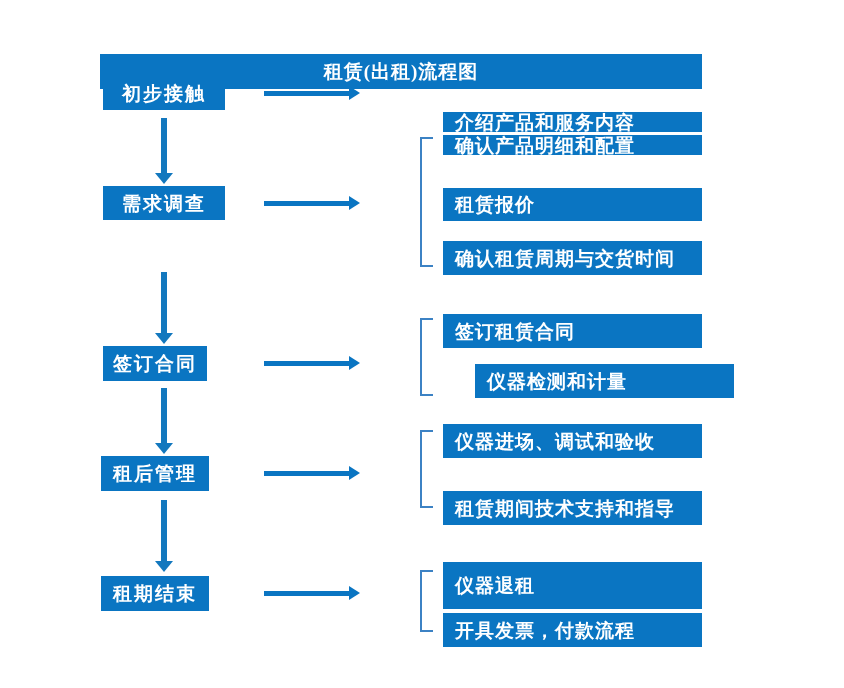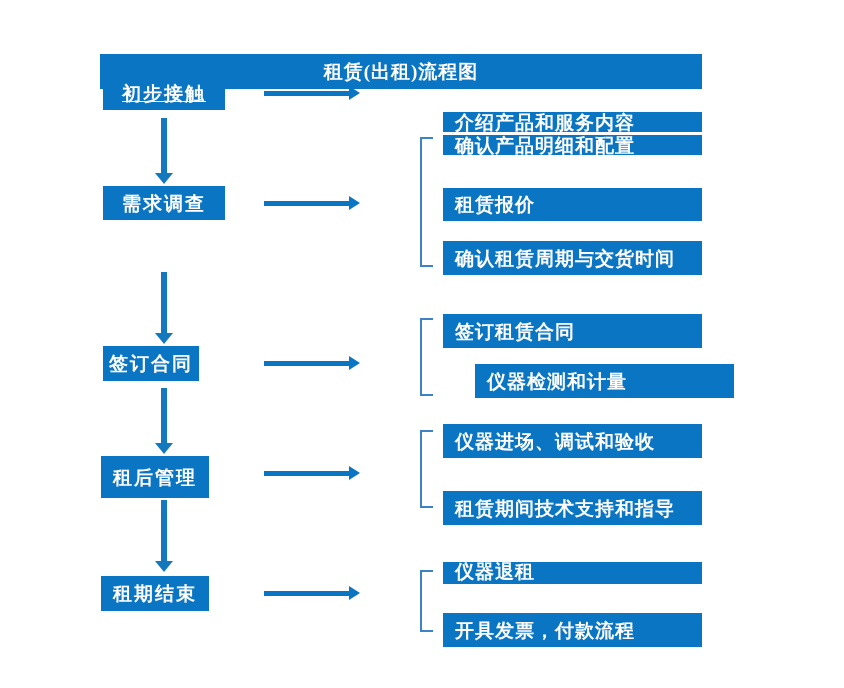--- a/index.html
+++ b/index.html
@@ -120,27 +120,27 @@
     box-sizing: border-box;
   }
 </style>
 </head>
 <body>
 
 <div id="flowchart">
 
   <div class="title-banner">租赁(出租)流程图</div>
 
-  <div class="node stage" style="left:103px; top:77px; width:122px; height:33px;text-decoration:underline;">初步接触</div>
+  <div class="node stage" style="left:103px; top:77px; width:122px; height:33px;">初步接触</div>
 
   <div class="node stage" style="left:103px; top:186px; width:122px; height:34px;">需求调查</div>
 
-  <div class="node stage" style="left:103px; top:346px; width:96px; height:35px;">签订合同</div>
-
-  <div class="node stage" style="left:101px; top:456px; width:108px; height:42px;">租后管理</div>
+  <div class="node stage" style="left:103px; top:346px; width:104px; height:35px;">签订合同</div>
+
+  <div class="node stage" style="left:101px; top:456px; width:108px; height:35px;">租后管理</div>
 
   <div class="node stage" style="left:101px; top:576px; width:108px; height:35px;font-family:Liberation Serif, serif;">租期结束</div>
 
   <div class="arrow-v" style="left:155px; top:118px; height:66px;">
     <div class="shaft" style="height:55px;"></div>
     <div class="head" style="top:55px;"></div>
   </div>
 
   <div class="arrow-v" style="left:155px; top:272px; height:72px;">
     <div class="shaft" style="height:61px;"></div>
@@ -199,17 +199,17 @@
   <div class="node detail" style="left:443px; top:241px; width:259px; height:34px;">确认租赁周期与交货时间</div>
 
   <div class="node detail" style="left:443px; top:314px; width:259px; height:34px;">签订租赁合同</div>
 
   <div class="node detail" style="left:443px; top:364px; width:259px; height:34px;margin-left:32px;">仪器检测和计量</div>
 
   <div class="node detail" style="left:443px; top:424px; width:259px; height:34px;">仪器进场、调试和验收</div>
 
   <div class="node detail" style="left:443px; top:491px; width:259px; height:34px;">租赁期间技术支持和指导</div>
 
-  <div class="node detail" style="left:443px; top:562px; width:259px; height:22px;font-family:Liberation Mono, monospace;">仪器退租</div>
+  <div class="node detail" style="left:443px; top:562px; width:259px; height:47px;">仪器退租</div>
 
   <div class="node detail" style="left:443px; top:613px; width:259px; height:34px;">开具发票，付款流程</div>
 
 </div>
 
 </body></html>

